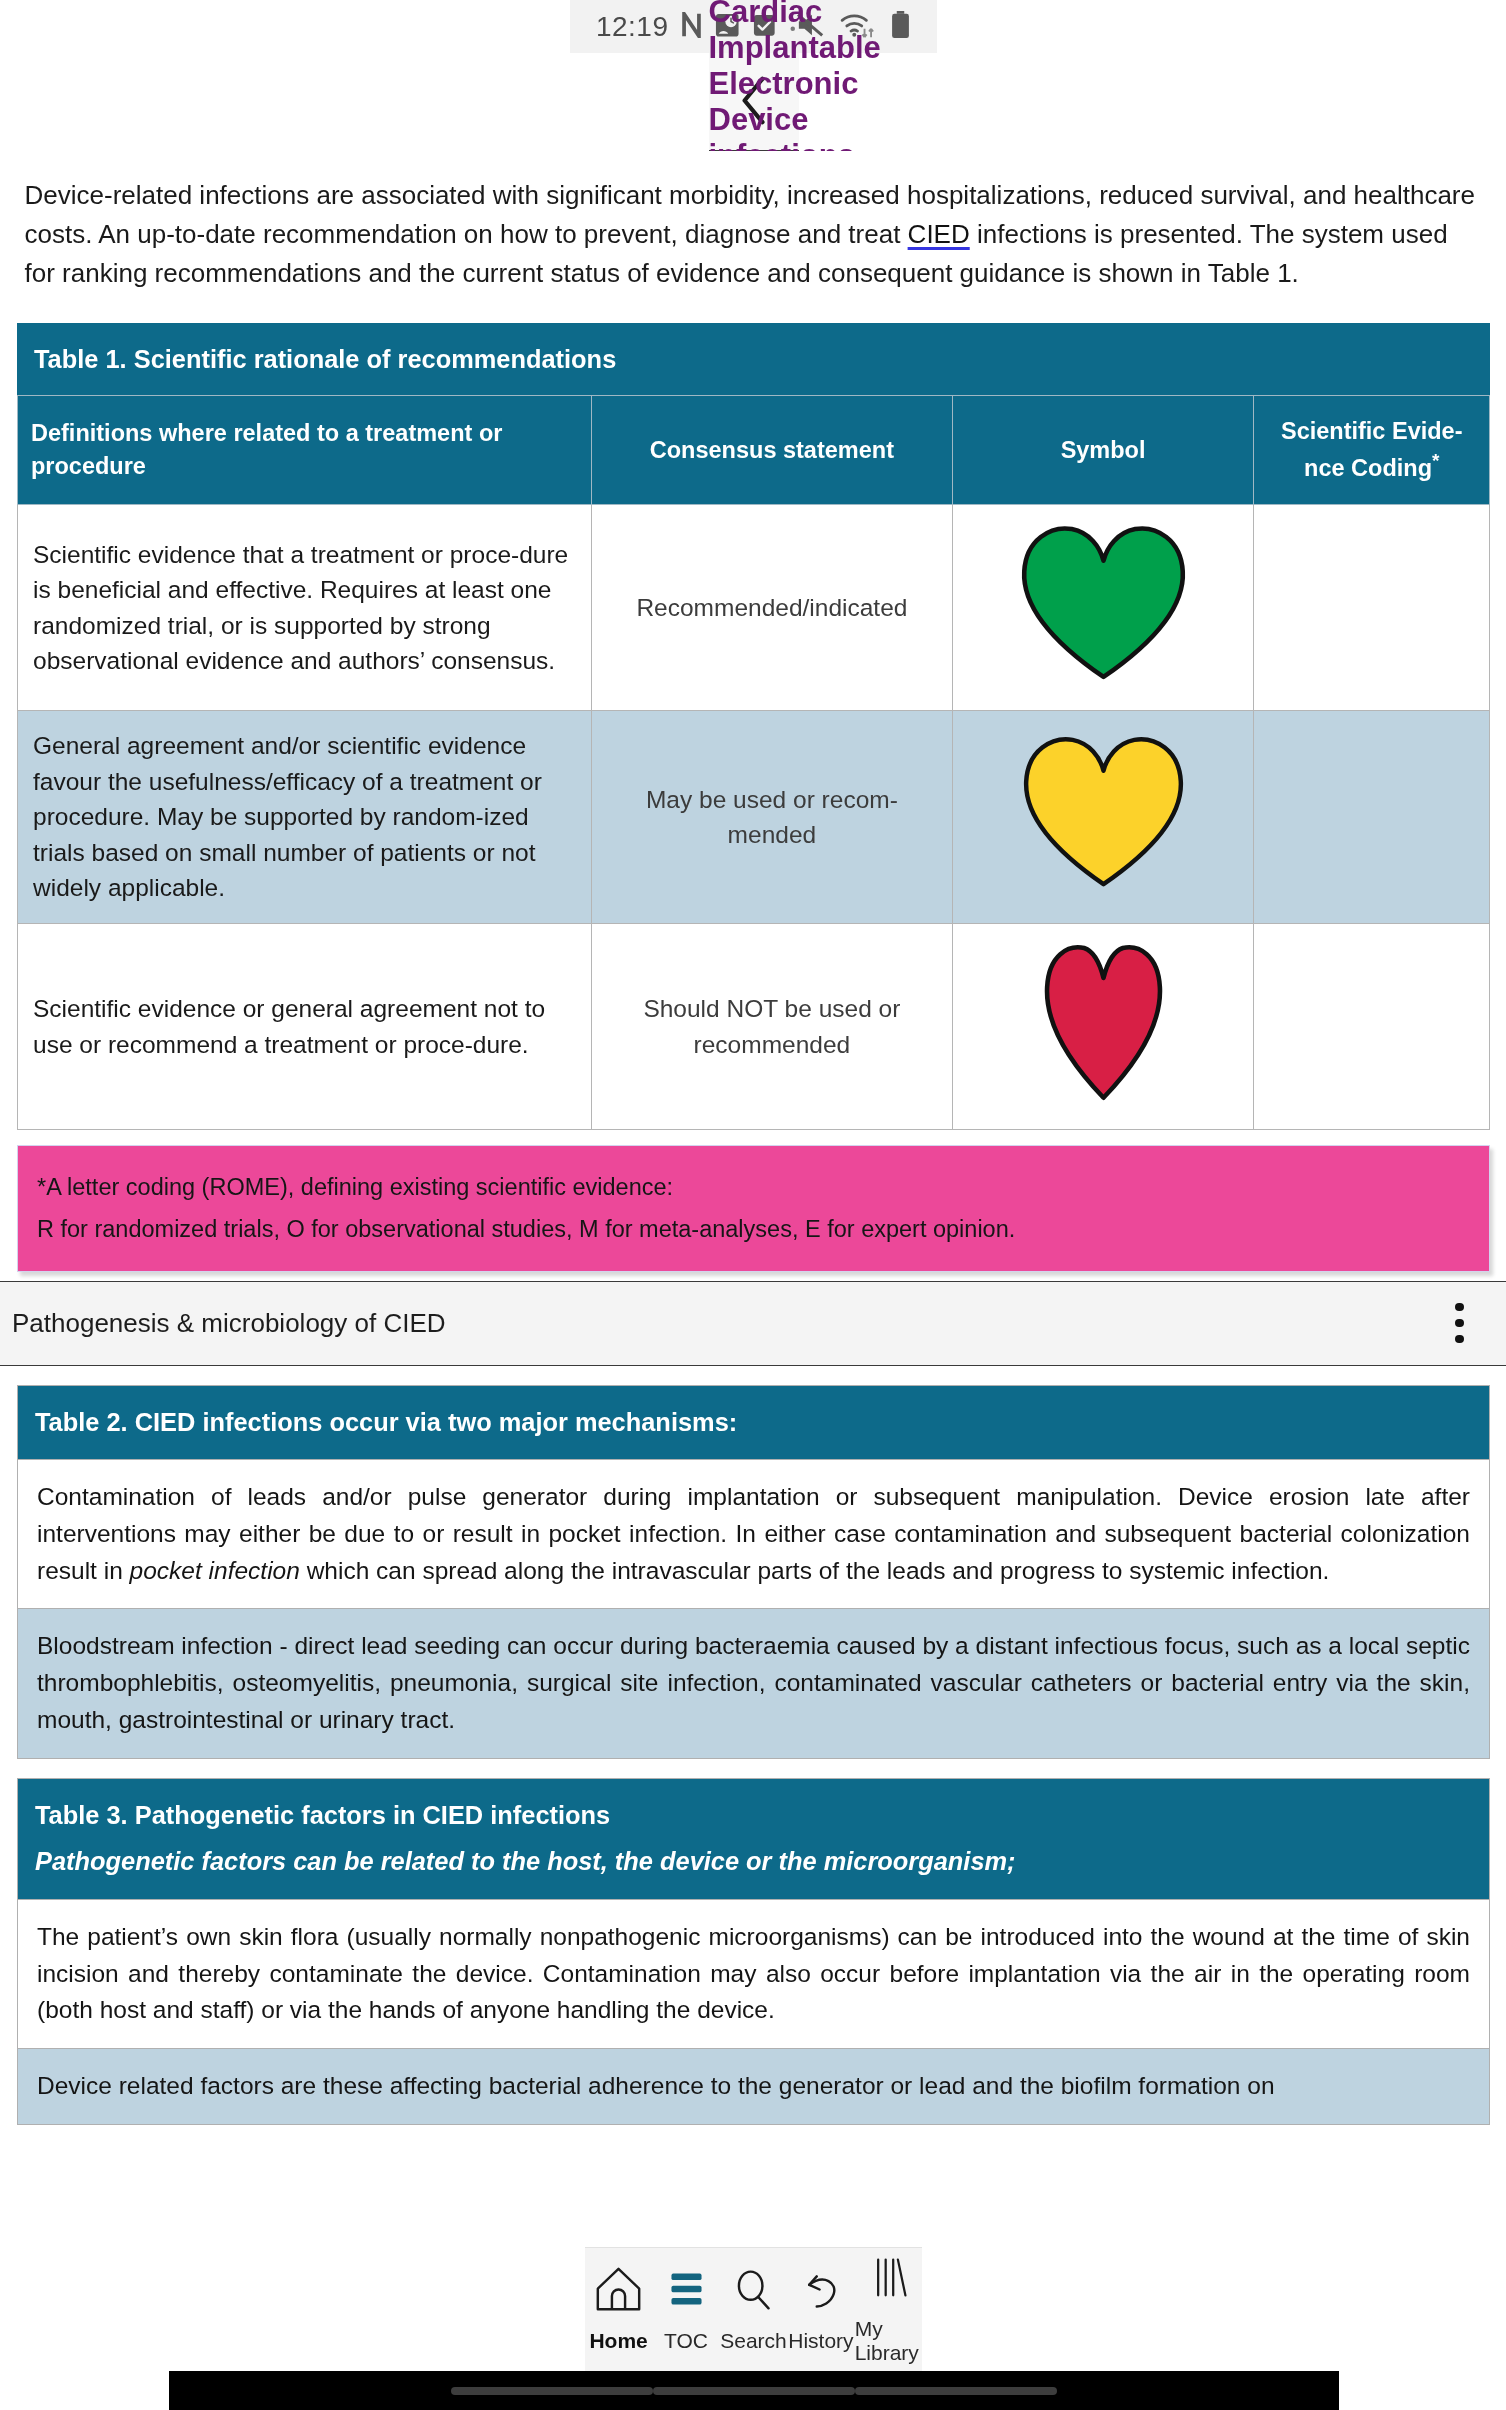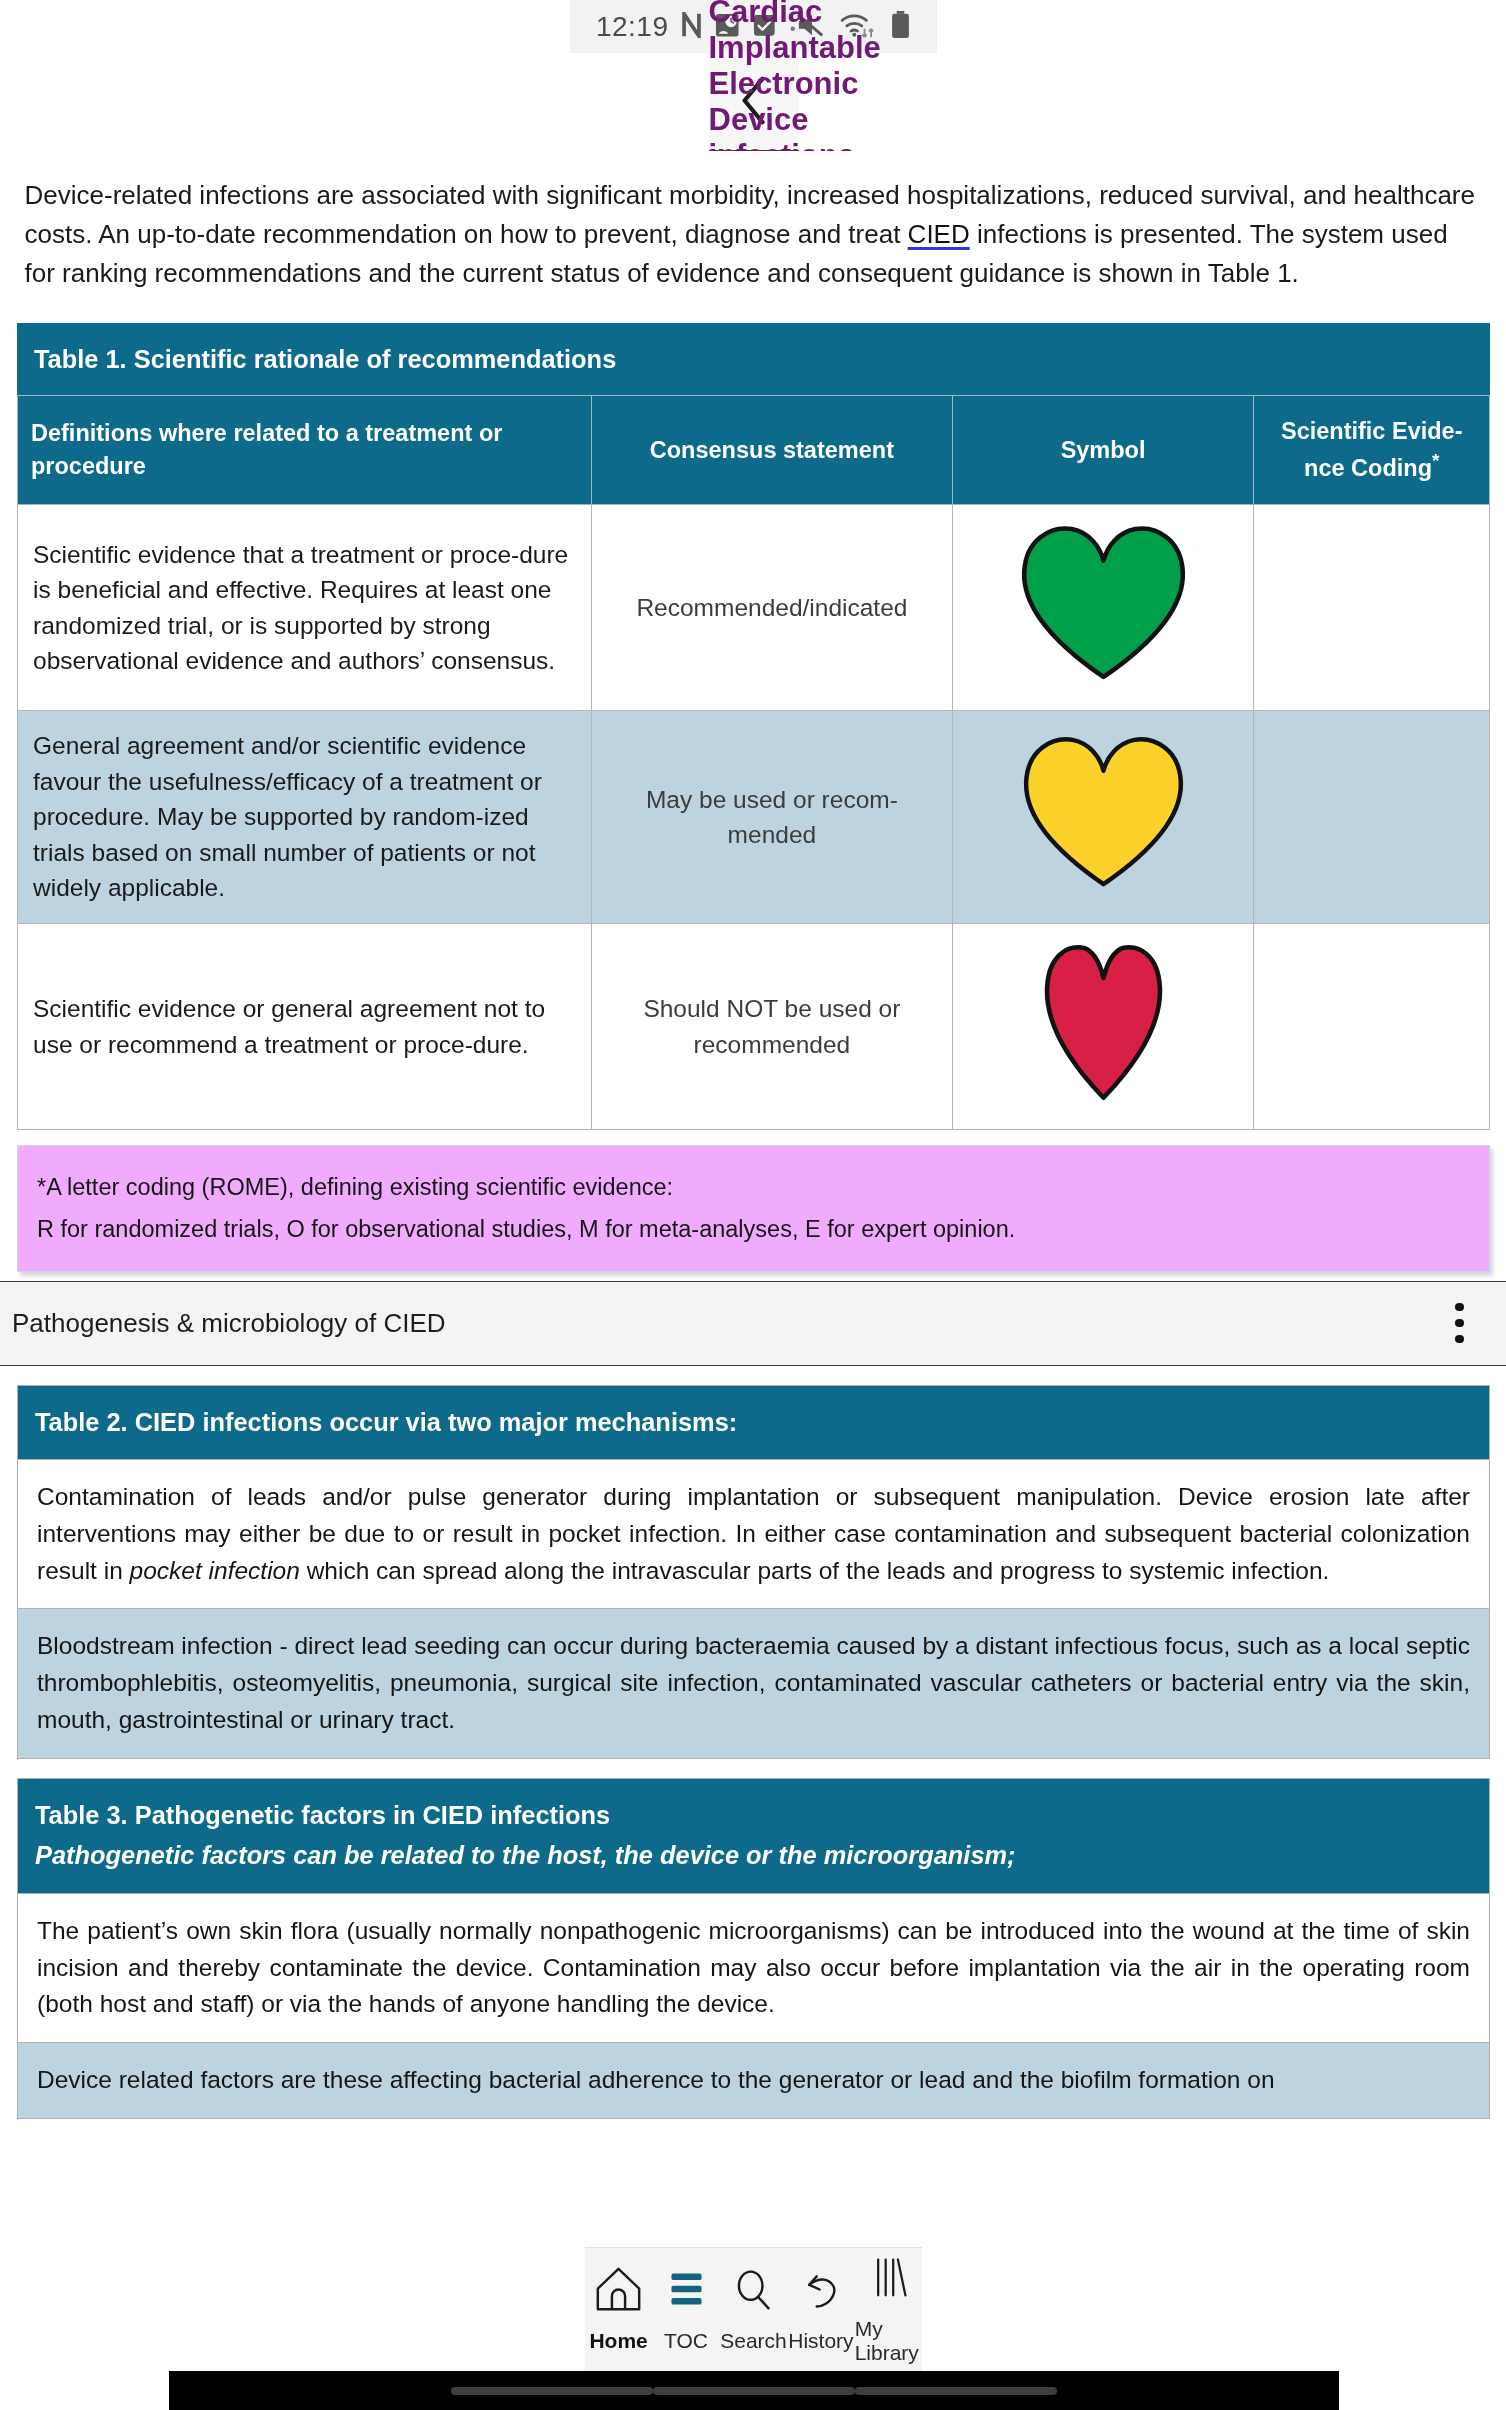--- a/index.html
+++ b/index.html
@@ -56,21 +56,21 @@
   }
   .link { color: #111; text-decoration: underline; text-decoration-color: #3535e0;
           text-decoration-thickness: 2.8px; text-underline-offset: 3.8px; }
 
   
   .tbl-wrap { margin: 21px 17px 0 17px; }
   .tbl-title {
     background: #0d6a8a; color: #fff; font-size: 25.4px; font-weight: bold;
     padding: 19px 17px; line-height: 1.35;
   }
-  .tbl-sub { font-style: italic; font-weight: bold; display: block; margin-top: 5px; }
+  .tbl-sub { font-style: italic; font-weight: bold; display: block; margin-top: 11px; }
 
   table.t1 { width: 100%; border-collapse: collapse; table-layout: fixed; }
   table.t1 th {
     background: #0d6a8a; color: #fff; font-size: 23.5px; font-weight: bold;
     border: 0.9px solid #9fb8c4; padding: 19px 13px; vertical-align: middle;
     line-height: 1.4;
   }
   table.t1 th.left-head { text-align: left; }
   table.t1 td {
     border: 0.9px solid #b5b5b5; padding: 17px 15px; vertical-align: middle;
@@ -78,21 +78,21 @@
   }
   table.t1 td.def  { text-align: left; }
   table.t1 td.cons { text-align: center; color: #3c3c3c; }
   table.t1 td.sym  { text-align: center; }
   table.t1 tr.shade td { background: #bed3e0; }
   .col-a { width: 39%; } .col-b { width: 24.5%; } .col-c { width: 20.5%; } .col-d { width: 16%; }
   sup.star { font-size: 19px; }
 
   
   .footnote {
-    margin: 15px 17px 0 17px; background: #f0abfc;
+    margin: 15px 17px 0 17px; background: #ec4899;
     border: 0.9px solid #d3d3ee; padding: 21px 19px;
     font-size: 23.5px; line-height: 1.75; color: #161616;
     box-shadow: 2.8px 3.8px 3.8px rgba(0,0,0,.16);
   }
 
   
   .info-tbl { margin: 19px 17px 0 17px; border: 0.9px solid #b0b0b0; }
   .info-tbl .hdr {
     background: #0d6a8a; color:#fff; font-size: 25.4px; font-weight: bold;
     padding: 19px 17px; line-height: 1.4;

